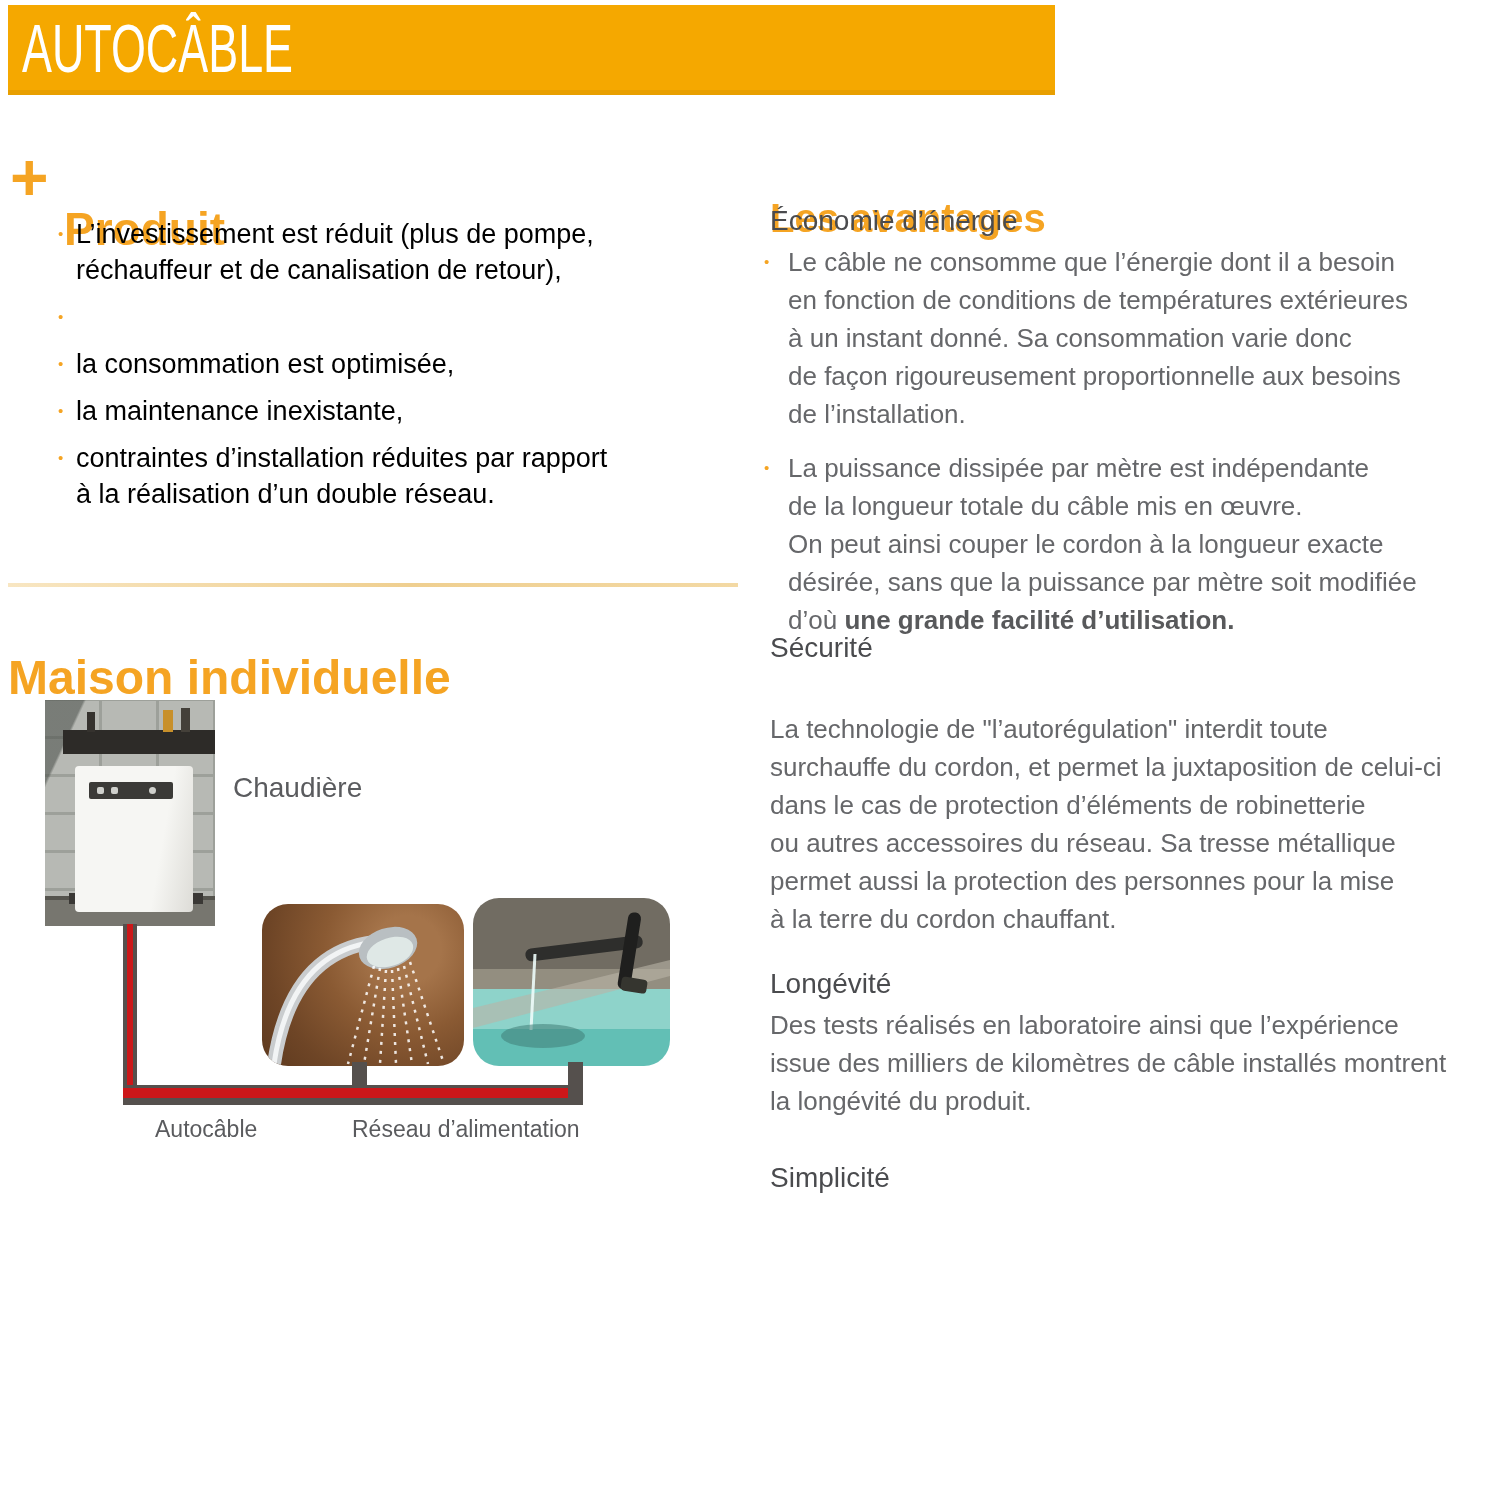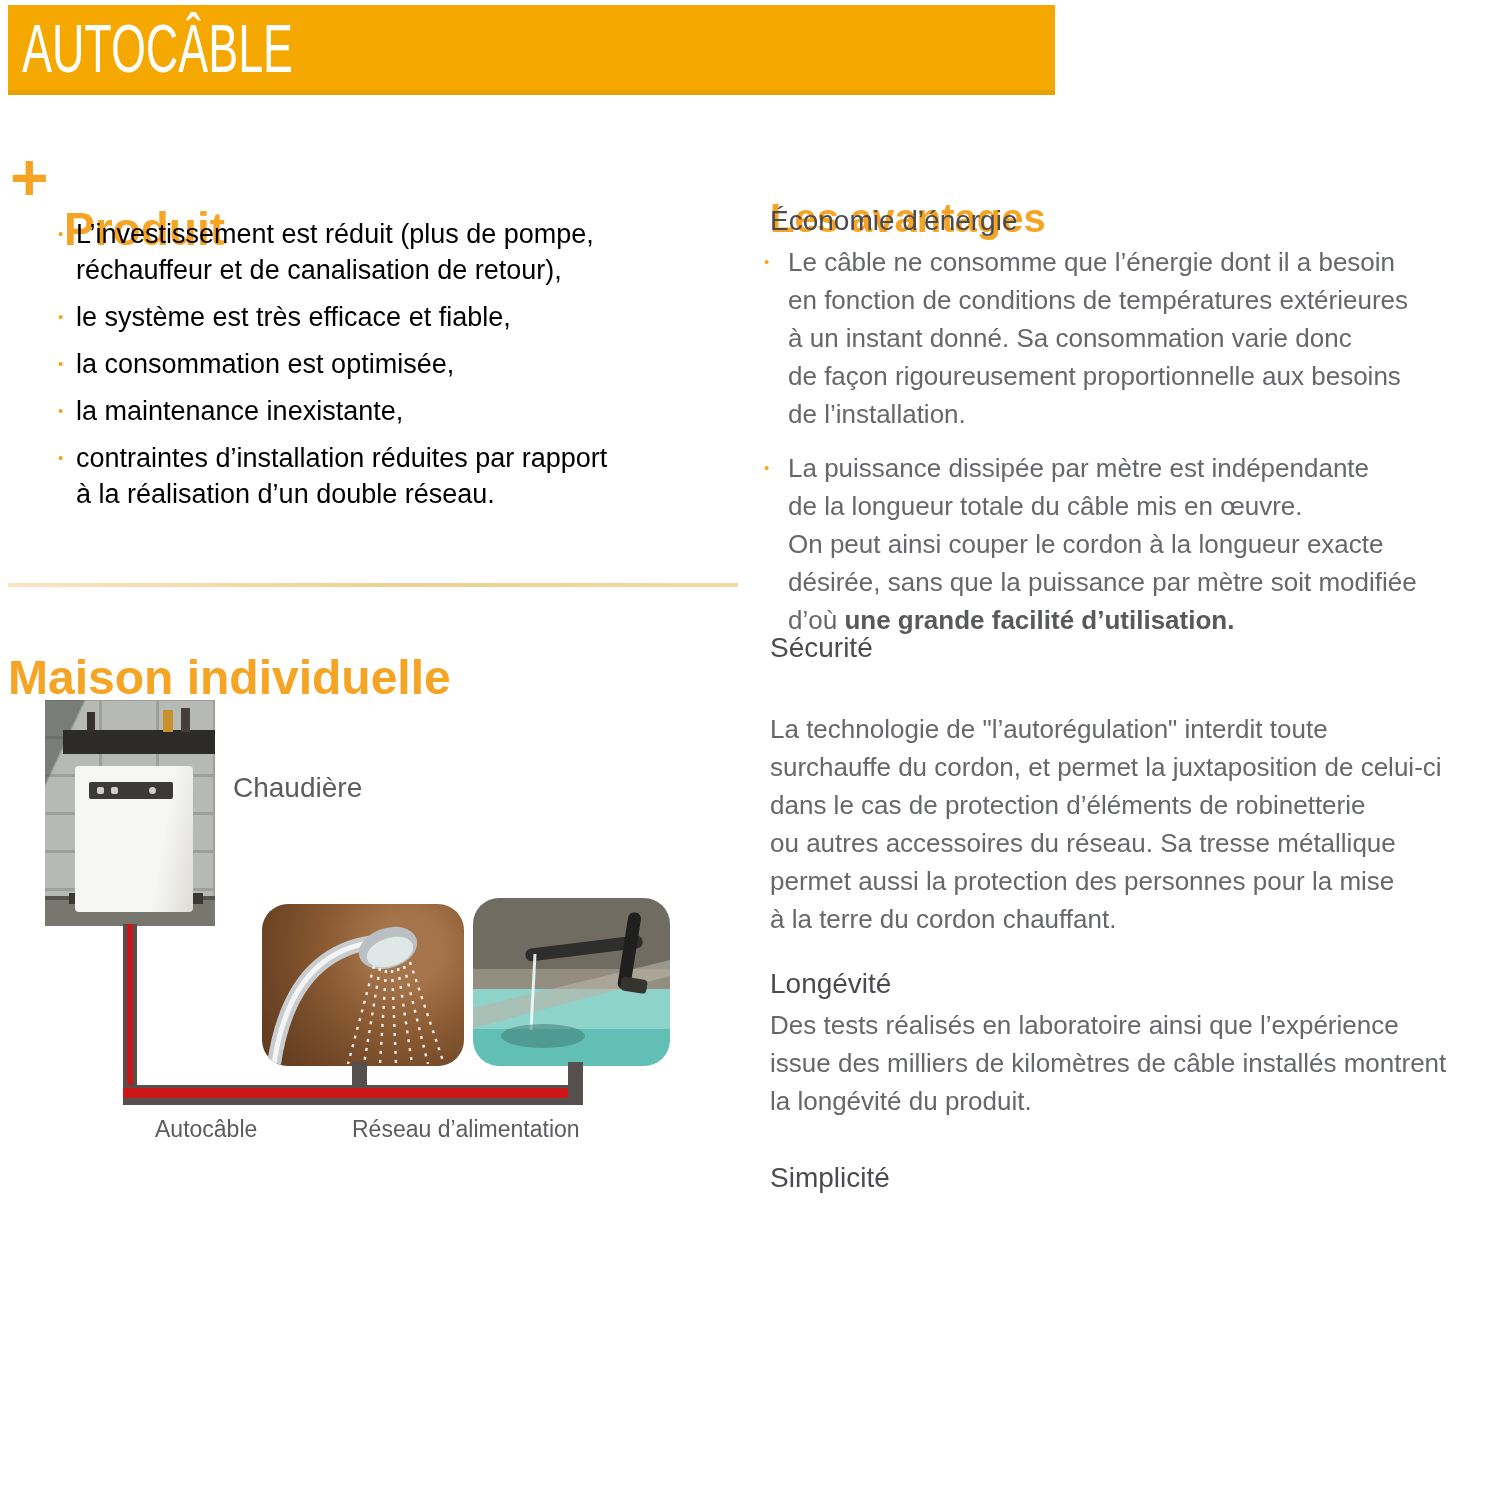--- a/index.html
+++ b/index.html
@@ -102,21 +102,20 @@
   <div class="produit-title orange-h1">Produit</div>
 
   <div class="produit-list">
     <div class="p-item">
       <span class="bmark">•</span>
       <span class="btxt">L’investissement est réduit (plus de pompe,
 réchauffeur et de canalisation de retour),</span>
     </div>
     <div class="p-item">
       <span class="bmark">•</span>
-      <span class="btxt">le système est très efficace et fiable,</span>
     </div>
     <div class="p-item">
       <span class="bmark">•</span>
       <span class="btxt">la consommation est optimisée,</span>
     </div>
     <div class="p-item">
       <span class="bmark">•</span>
       <span class="btxt">la maintenance inexistante,</span>
     </div>
     <div class="p-item">

